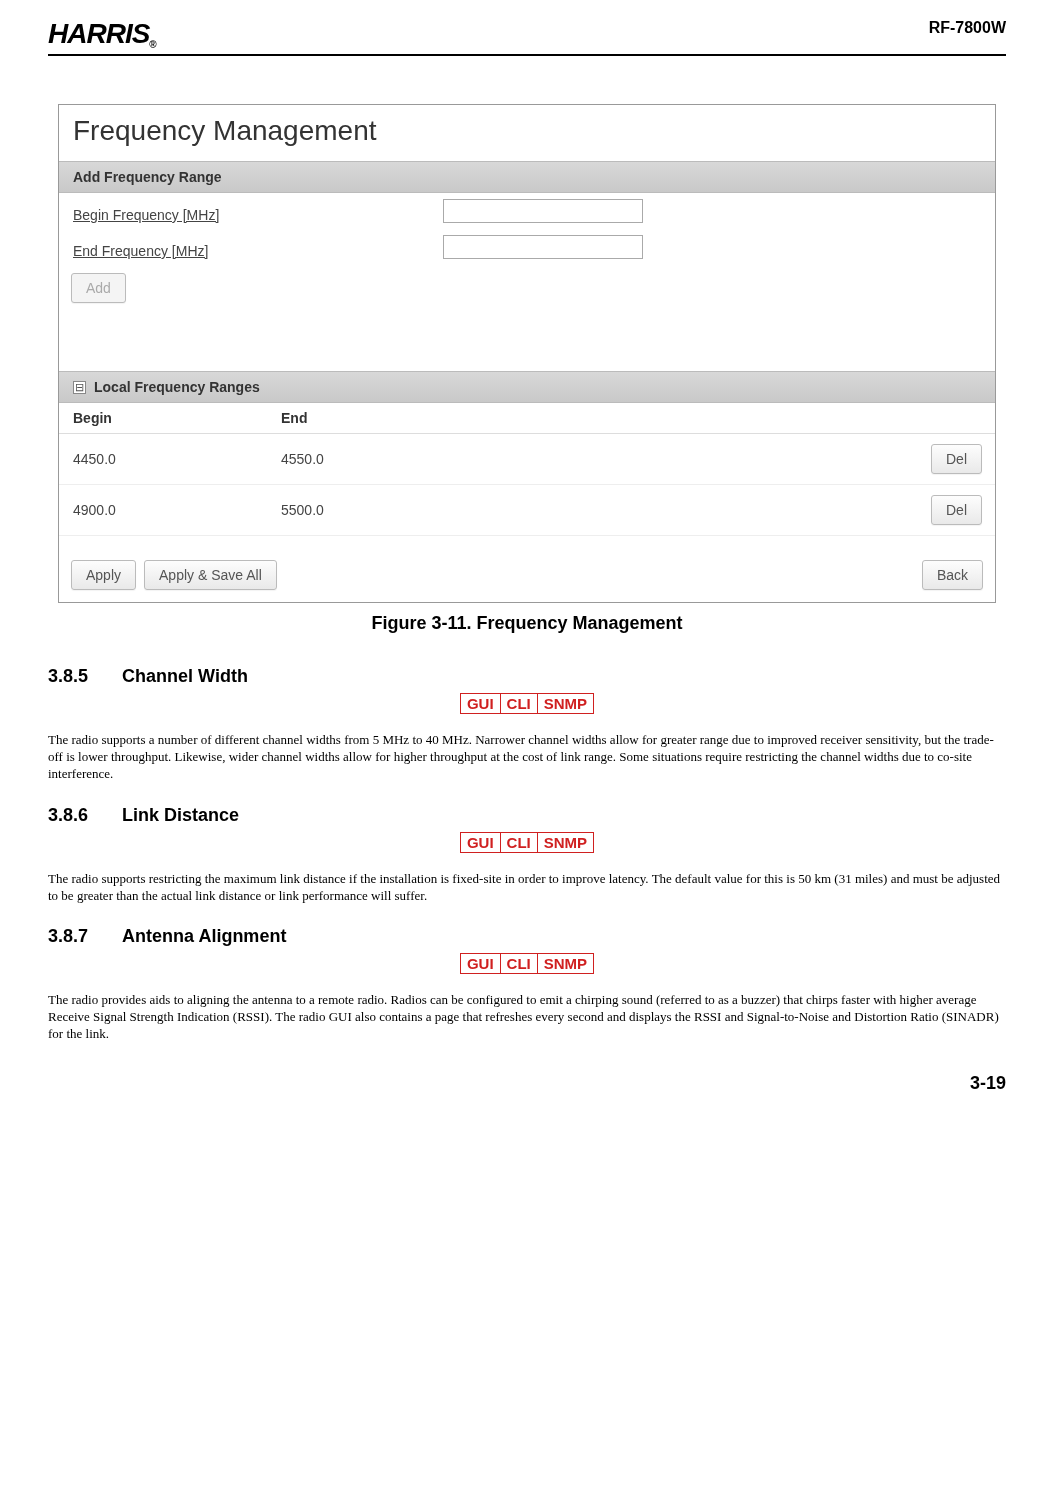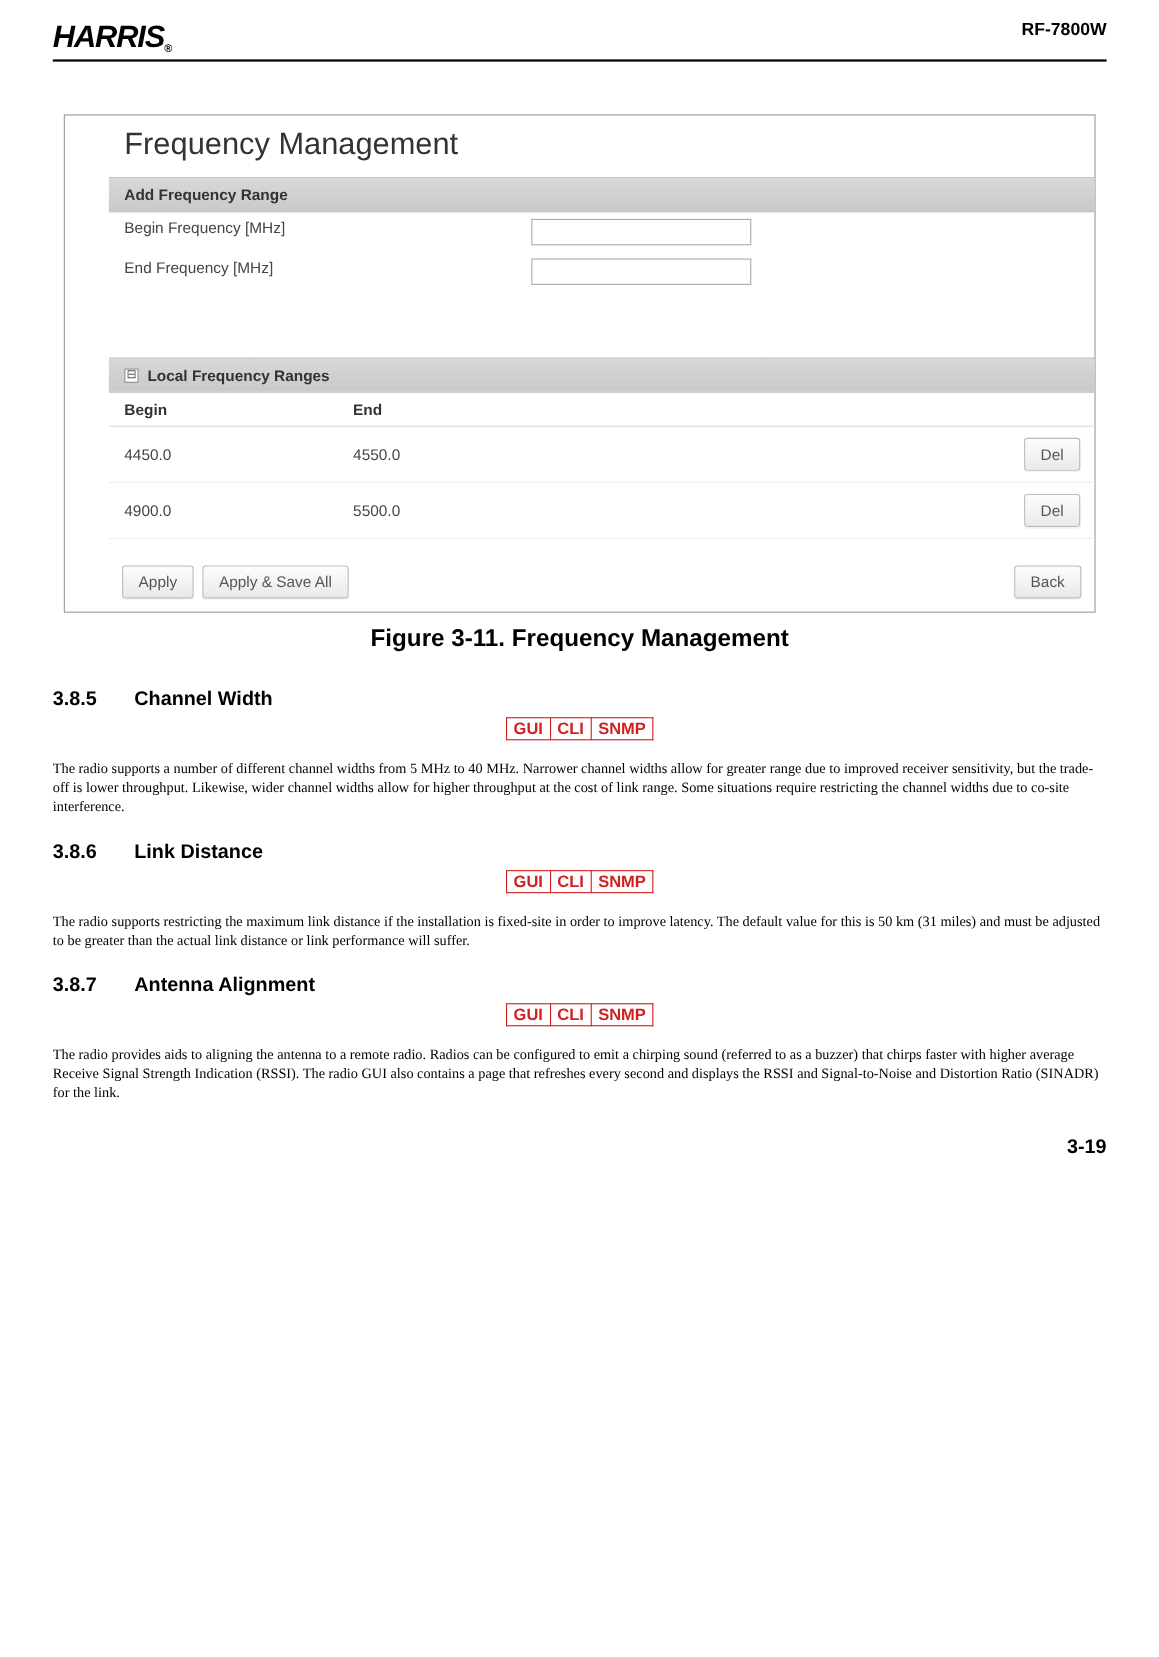--- a/index.html
+++ b/index.html
@@ -37,21 +37,20 @@
       text-align: right;
       font-weight: bold;
       font-size: 16px;
       line-height: 1.3;
     }
     .screenshot {
       border: 1px solid #999;
       margin: 0 10px;
       background: #fff;
       font-family: Arial, sans-serif;
-      padding-left: 40px;
     }
     .panel-title {
       font-size: 28px;
       color: #333;
       padding: 10px 14px 14px 14px;
       font-weight: 400;
     }
     .section-hdr {
       background: linear-gradient(#d8d8d8, #c9c9c9);
       border-top: 1px solid #bbb;
@@ -72,24 +71,25 @@
       background: #fff;
       align-items: center;
       justify-content: center;
       font-size: 11px;
       line-height: 1;
       color: #555;
       font-weight: normal;
     }
     .form-row {
       display: flex;
-      align-items: flex-start;
+      align-items: flex-end;
       padding: 6px 14px;
       font-size: 14px;
       color: #444;
+      text-decoration: underline;
     }
     .form-row .label { width: 370px; }
     .form-row input[type="text"] {
       width: 200px;
       height: 24px;
       border: 1px solid #aaa;
       background: #fff;
       padding: 2px 4px;
     }
     .btn {
@@ -127,21 +127,21 @@
     .col-action { width: 50px; text-align: right; }
     .footer-btns {
       display: flex;
       justify-content: space-between;
       padding: 24px 12px 12px 12px;
     }
     .footer-left { display: flex; gap: 8px; }
     .caption {
       text-align: center;
       font-weight: bold;
-      font-size: 22px;
+      font-size: 18px;
       margin: 10px 0 32px 0;
     }
     .sec-heading {
       display: flex;
       gap: 34px;
       font-weight: bold;
       font-size: 18px;
       margin-bottom: 6px;
     }
     .badge-row {
@@ -193,20 +193,23 @@
   <div class="section-hdr">
     <span>Add Frequency Range</span>
   </div>
   <div class="form-row">
     <span class="label">Begin Frequency [MHz]</span>
     <input type="text" style="">
   </div>
   <div class="form-row">
     <span class="label">End Frequency [MHz]</span>
     <input type="text" style="">
+  </div>
+  <div class="btn-row-top">
+    <span class="btn disabled">Add</span>
   </div>
 
   <div class="gap"></div>
 
   <div class="section-hdr">
     <span class="collapse-icon">⊟</span>
     <span>Local Frequency Ranges</span>
   </div>
   <div class="tbl-hdr">
     <span class="col-begin">Begin</span>

